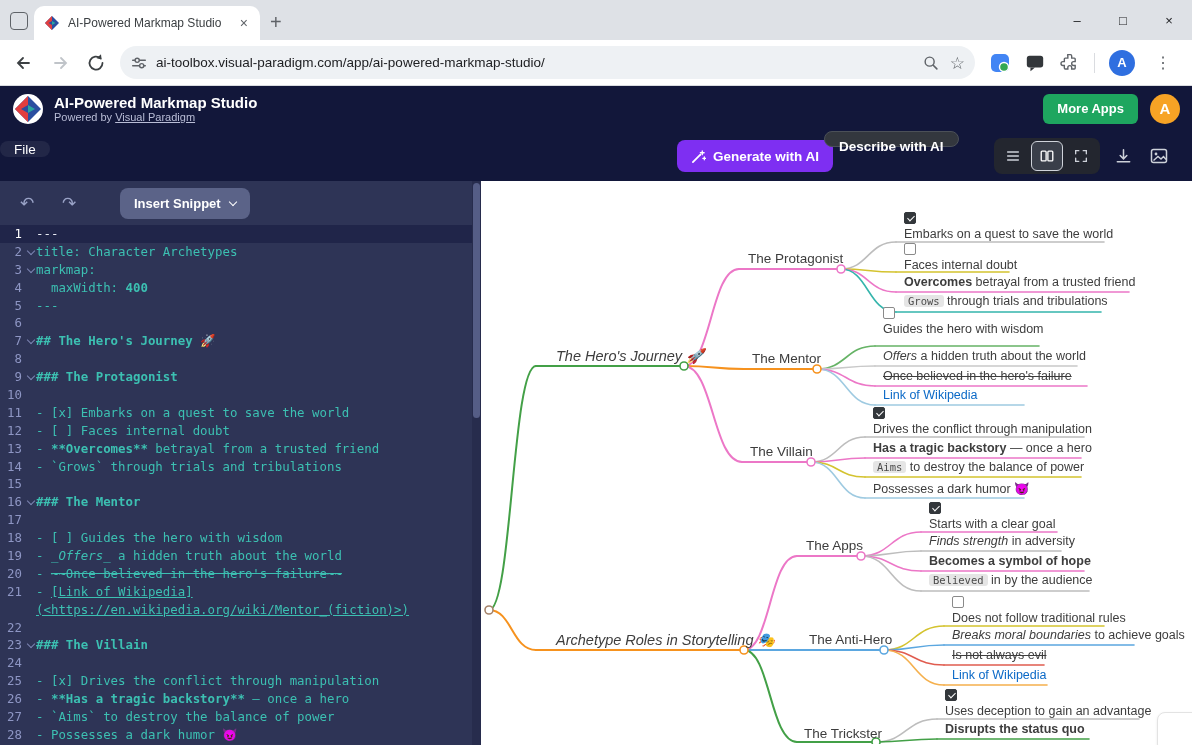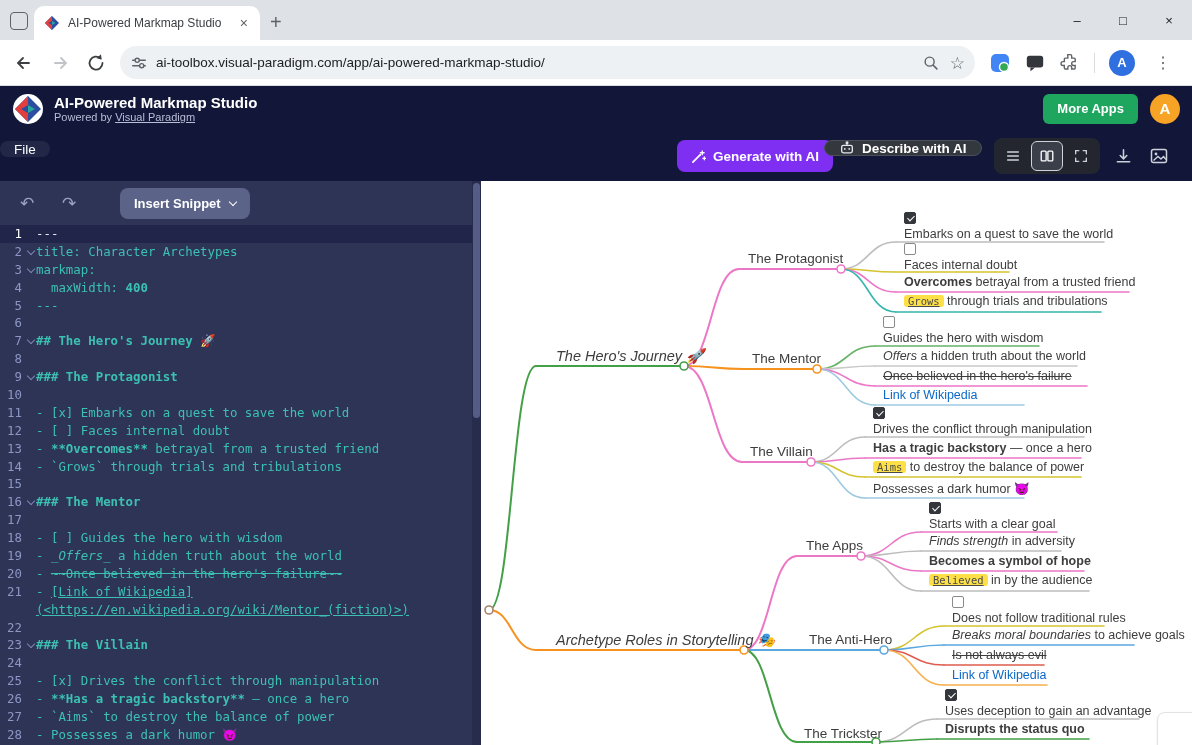--- a/index.html
+++ b/index.html
@@ -41,23 +41,23 @@
   .app-avatar { width:30px; height:30px; border-radius:50%; background:#f7a325; color:#fff;
     font-weight:bold; font-size:15px; display:flex; align-items:center; justify-content:center; }
 
   
   .app-toolbar { height:50px; background:#12173a; position:relative; }
   .file-btn { position:absolute; left:0; top:10px; height:16px; padding:0 14px; color:#fff;
     background:rgba(255,255,255,.07); border:none; border-radius:8px; font-size:13.5px; font-family:inherit; }
   .gen-btn { position:absolute; left:677px; top:9px; height:32px; padding:0 14px; background:#7e2ff2;
     color:#fff; border:none; border-radius:8px; font-size:13.5px; font-weight:bold; font-family:inherit;
     display:flex; align-items:center; gap:7px; }
-  .desc-btn { position:absolute; left:824px; top:9px; height:16px; padding:0 14px; background:#33373e;
+  .desc-btn { position:absolute; left:824px; top:0; height:16px; padding:0 14px; background:#33373e;
     color:#fff; border:1px solid #4b5058; border-radius:8px; font-size:13.5px; font-weight:bold;
-    font-family:inherit; display:flex; align-items:center; gap:7px; }
+    font-family:inherit; display:flex; align-items:center; gap:7px;flex-direction:column; }
   .seg-group { position:absolute; left:994px; top:7px; height:36px; background:#23262f; border-radius:8px;
     display:flex; align-items:center; padding:0 3px; gap:2px; }
   .seg-btn { width:32px; height:30px; border-radius:6px; border:none; background:transparent;
     display:flex; align-items:center; justify-content:center; }
   .seg-btn.sel { background:#3a3f4a; border:1.5px solid #cfd3da; }
   .tool-ic-btn { position:absolute; top:12px; width:26px; height:26px; background:transparent; border:none;
     display:flex; align-items:center; justify-content:center; }
 
   
   .main { display:flex; height:564px; }
@@ -94,22 +94,22 @@
   .map { position:relative; flex:1; background:#fff; overflow:hidden; }
   .map-svg { position:absolute; left:0; top:0; }
   .node { position:absolute; white-space:nowrap; color:#3d3d3d; }
   .lvl1 { font-size:14.5px;font-style:italic; }
   .lvl2 { font-size:13.5px; }
   .leaf { font-size:12.5px; }
   .leaf b { font-weight:bold; }
   .leaf i { font-style:italic; }
   .lnk { color:#0b69c7; }
   .strk { text-decoration:line-through; }
-  .chip { font-family:"DejaVu Sans Mono",monospace; font-size:10.5px; background:#fde047;
-    border-radius:3px; padding:0 4px; color:#4a4a4a;text-decoration:underline; }
+  .chip { font-family:"DejaVu Sans Mono",monospace; font-size:10.5px; background:#e5e5e5;
+    border-radius:3px; padding:0 4px; color:#4a4a4a; }
   .cb { display:block; width:12px; height:12px; border:1.4px solid #8a8a8a; border-radius:2px;
     background:#fff; margin-bottom:3px; }
   .cb.checked { background:#33373b; border-color:#33373b; }
   .cb.checked::after { content:''; display:block; width:3px; height:6px; border:solid #fff;
     border-width:0 1.6px 1.6px 0; transform:rotate(45deg); margin:1px 0 0 4px; }
   .map-float { position:absolute; left:676px; top:531px; width:44px; height:40px; background:#fff;
     border:1px solid #e3e3e3; border-radius:8px; box-shadow:0 1px 3px rgba(0,0,0,.08); }
   svg.icon { display:block; }
 </style>
 </head>
@@ -402,21 +402,21 @@
       <span class="cb"></span>
       <span>Faces internal doubt</span>
     </div>
     <div class="node leaf" style="left:423px;top:94px">
       <b>Overcomes</b><span> betrayal from a trusted friend</span>
     </div>
     <div class="node leaf" style="left:423px;top:113px">
       <span class="chip">Grows</span><span> through trials and tribulations</span>
     </div>
 
-    <div class="node leaf" style="left:402px;top:135px">
+    <div class="node leaf" style="left:402px;top:126px">
       <span class="cb"></span>
       <span>Guides the hero with wisdom</span>
     </div>
     <div class="node leaf" style="left:402px;top:168px">
       <i>Offers</i><span> a hidden truth about the world</span>
     </div>
     <div class="node leaf" style="left:402px;top:188px">
       <span class="strk">Once believed in the hero's failure</span>
     </div>
     <div class="node leaf" style="left:402px;top:207px">

